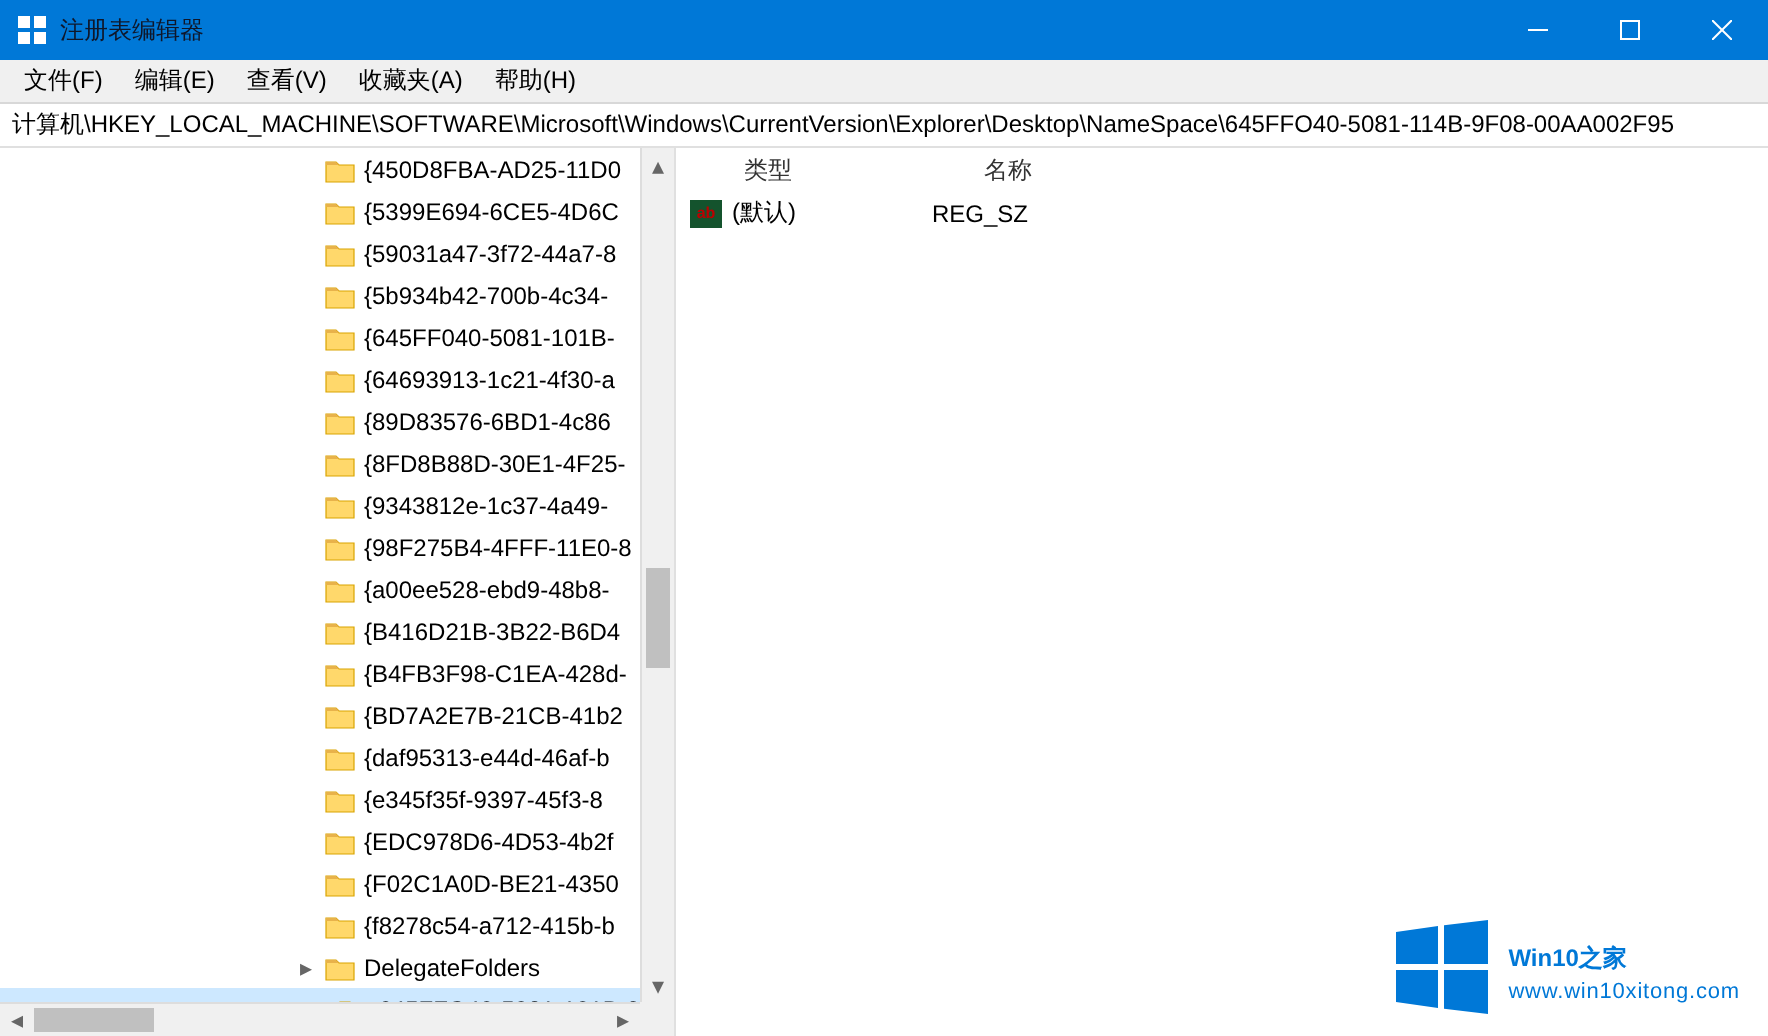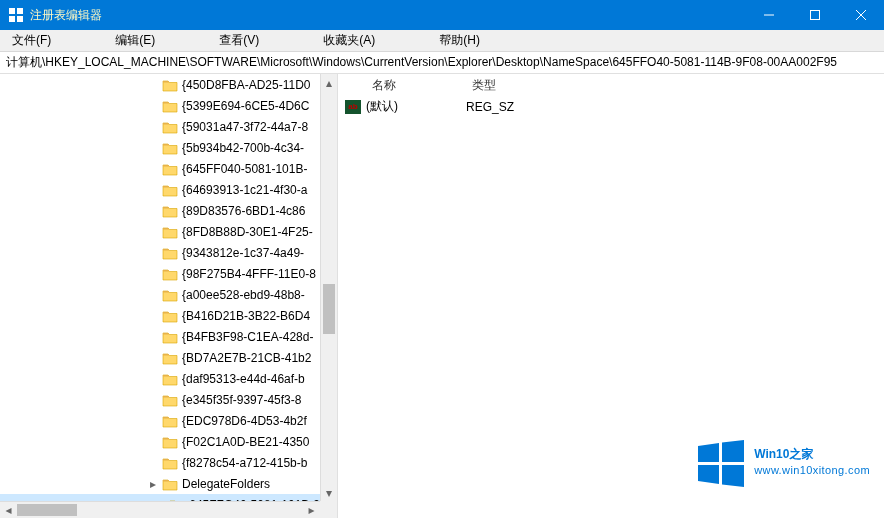--- a/index.html
+++ b/index.html
@@ -1,27 +1,27 @@
 <!DOCTYPE html>
 <html><head>
 <meta charset="utf-8">
 <style>
   * { box-sizing: border-box; margin: 0; padding: 0; font-family: "Microsoft YaHei", "Segoe UI", sans-serif; font-size: 12px; }
   body { width: 884px; height: 518px; background: #fff; position: relative; overflow: hidden; }
 
   
-  .titlebar { height: 30px; background: #0078d7; color: #fef9c3; display: flex; align-items: center; padding-left: 8px; }
+  .titlebar { height: 30px; background: #0078d7; color: #0f172a; display: flex; align-items: center; padding-left: 8px; }
   .titlebar .app-icon { width: 16px; height: 16px; margin-right: 6px; display: inline-flex; align-items: center; justify-content: center; }
   .titlebar .title { flex: 1; font-size: 12px; }
   .win-controls { display: flex; height: 100%; }
   .win-btn { width: 46px; height: 30px; display: flex; align-items: center; justify-content: center; color: #fff; }
   .win-btn svg { stroke: #fff; }
 
   
-  .menubar { height: 22px; background: #f0f0f0; border-bottom: 1px solid #d8d8d8; display: flex; align-items: center; padding-left: 4px; gap: 48px; }
+  .menubar { height: 22px; background: #f0f0f0; border-bottom: 1px solid #d8d8d8; display: flex; align-items: center; padding-left: 4px; }
   .menubar .menu-item { padding: 2px 8px; cursor: default; }
 
   
   .pathbar { height: 22px; background: #fff; border-bottom: 1px solid #e0e0e0; display: flex; align-items: center; padding: 0 6px; font-size: 12px; white-space: nowrap; overflow: hidden; text-overflow: ellipsis; }
 
   
   .content { position: absolute; top: 74px; left: 0; right: 0; bottom: 0; display: flex; }
   .tree-pane { width: 338px; border-right: 1px solid #e0e0e0; position: relative; overflow: hidden; }
   .list-pane { flex: 1; position: relative; }
 
@@ -55,21 +55,21 @@
   .col-type { width: 120px; }
   .col-data { flex: 1; }
   .list-row { height: 21px; display: flex; align-items: center; padding-left: 6px; }
   .list-row .ab-icon { width: 16px; height: 12px; border: 7px solid #14532d; background: #fff; font-size: 8px; font-weight: bold; color: #b00; display: flex; align-items: center; justify-content: center; line-height: 1; margin-right: 4px; }
   .list-row .cell { font-size: 12px; }
   .list-row .cell.name-cell { width: 100px; }
   .list-row .cell.type-cell { width: 120px; }
   .list-row .cell.data-cell { flex: 1; }
 
   
-  .watermark { position: absolute; right: 14px; bottom: 30px; display: flex; pointer-events: none; }
+  .watermark { position: absolute; right: 14px; bottom: 10px; display: flex; align-items: center; pointer-events: none; }
   .watermark .logo { width: 50px; height: 50px; margin-right: 8px; }
   .watermark .txt { line-height: 1.2; }
   .watermark .txt .big { font-size: 22px; color: #0078d7; font-weight: 600; }
   .watermark .txt .small { font-size: 11px; color: #0078d7; letter-spacing: 0.4px; }
 
   
   .folder svg { width: 16px; height: 14px; }
 </style>
 </head>
 <body>
@@ -319,22 +319,22 @@
       <div class="left">◂</div>
       <div class="thumb" style="left:17px;width:60px;"></div>
       <div class="right">▸</div>
     </div>
     <div class="corner"></div>
   </div>
 
   <div class="list-pane">
     <div class="list-header">
       <div class="col col-icon"></div>
+      <div class="col col-type">类型</div>
       <div class="col col-name">名称</div>
-      <div class="col col-type">类型</div>
     </div>
     <div id="list-body">
         <div class="list-row">
           <span class="col-icon" style="display:flex;justify-content:center;">
             <span class="ab-icon">ab</span>
           </span>
           <span class="cell name-cell">(默认)</span>
           <span class="cell type-cell">REG_SZ</span>
         </div>
       </div>

